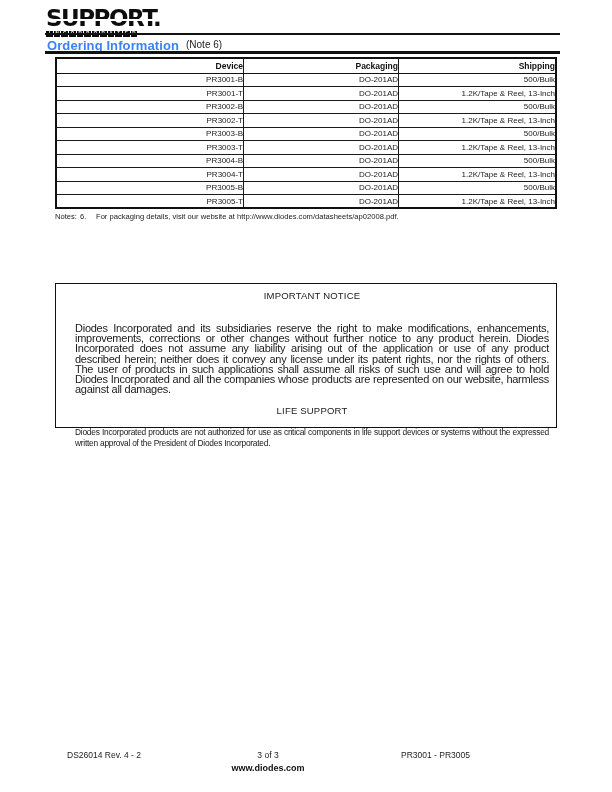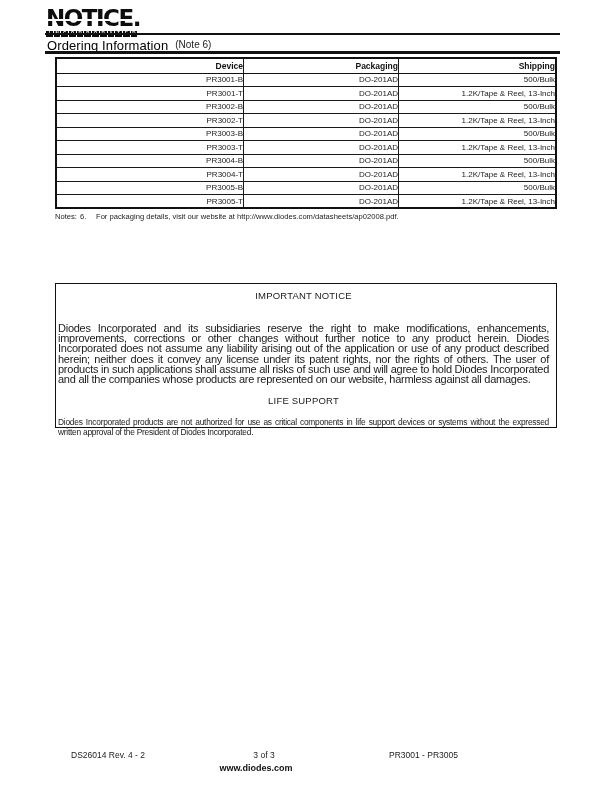--- a/index.html
+++ b/index.html
@@ -43,21 +43,21 @@
     font-weight: bold;
     font-family: "Liberation Sans", sans-serif;
   }
 
   
   .rule-thin  { position: absolute; left: 45px; width: 515px; height: 2px; background: #111; top: 33px; }
   .rule-thick { position: absolute; left: 45px; width: 515px; height: 3px; background: #111; top: 51px; }
 
   
   .section-heading { position: absolute; left: 47px; top: 36px; white-space: nowrap; }
-  .section-title { font-size: 13px; font-weight: normal; color: #000000; letter-spacing: 0.1px; text-align: right; }
+  .section-title { font-size: 13px; font-weight: bold; color: #3b82f6; letter-spacing: 0.1px; text-align: right; }
   .section-noteref { font-size: 10px; color: #222; margin-left: 7px; vertical-align: 2px; }
 
   
   .order-table {
     position: absolute;
     left: 55px; top: 57px;
     width: 502px;
     border-collapse: collapse;
     table-layout: fixed;
   }
@@ -91,21 +91,21 @@
   .notes-line { position: absolute; left: 55px; top: 212px; font-size: 7.6px; color: #222; }
   .notes-label { display: inline-block; width: 25px; }
   .notes-number { display: inline-block; width: 16px; }
 
   
   .notice-box {
     position: absolute;
     left: 55px; top: 283px;
     width: 502px; height: 145px;
     border: 1.5px solid #111;
-    padding: 5px 7px 0 2px;
+    padding: 5px 7px 0 19px;
   }
   .notice-title {
     text-align: center;
     font-size: 9.5px;
     color: #1a1a1a;
     letter-spacing: 0.2px;
     margin-top: 1px;
   }
   .notice-body {
     margin-top: 22px;
@@ -125,36 +125,36 @@
   .life-body {
     margin-top: 11px;
     font-size: 8.4px;
     line-height: 10.2px;
     letter-spacing: -0.25px;
     text-align: justify;
     color: #1a1a1a;
   }
 
   
-  .footer { position: absolute; left: 0; top: 750px; width: 512px; padding-left: 16px; }
+  .footer { position: absolute; left: 12px; top: 750px; width: 512px; }
   .footer-row { position: relative; width: 100%; height: 12px; }
   .footer-left  { position: absolute; left: 55px;  font-size: 8.5px; color: #222; }
   .footer-center{ position: absolute; left: 0; width: 100%; text-align: center; font-size: 8.5px; color: #222; }
   .footer-right { position: absolute; right: 54px; font-size: 8.5px; color: #222; }
   .footer-site  { position: absolute; left: 0; top: 13px; width: 100%; text-align: center;
                   font-size: 9px; font-weight: bold; color: #111; }
 </style>
 </head>
 <body>
 
 <div class="page">
 
   <div class="logo">
     <div class="logo-word">
-      <span>NOTICE.</span>
+      <span>SUPPORT.</span>
       <div class="logo-stripe"></div>
     </div>
     <div class="logo-sub">
         <span class="sq">I</span>
         <span class="sq">N</span>
         <span class="sq">C</span>
         <span class="sq">O</span>
         <span class="sq">R</span>
         <span class="sq">P</span>
         <span class="sq">O</span>

